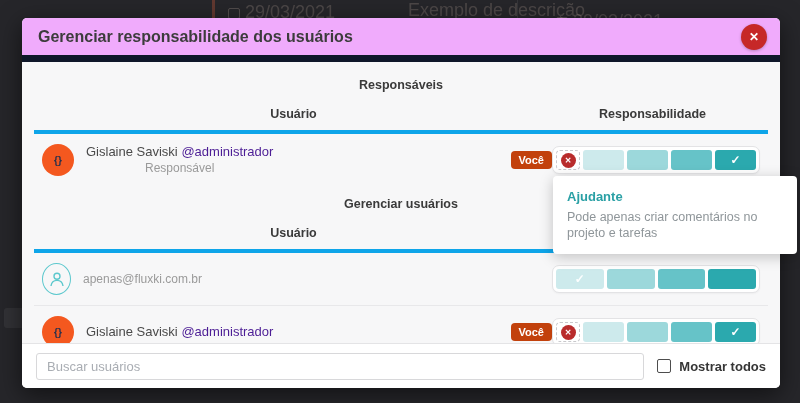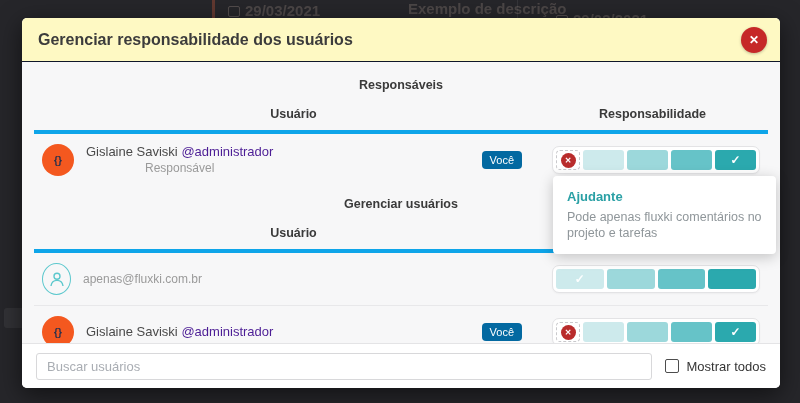--- a/index.html
+++ b/index.html
@@ -3,34 +3,34 @@
 <meta charset="utf-8">
 <style>
   html,body{margin:0;padding:0;}
   body{
     width:800px;height:403px;position:relative;overflow:hidden;
     background:#26262a;
     font-family:"Liberation Sans",sans-serif;
     -webkit-font-smoothing:antialiased;
   }
   
-  .bd-item{position:absolute;color:rgba(216,190,178,0.22);font-size:15px;font-weight:bold;white-space:nowrap;}
+  .bd-item{position:absolute;color:rgba(216,190,178,0.22);font-size:18px;font-weight:normal;white-space:nowrap;}
   .bd-vline{position:absolute;top:0;width:3px;height:28px;background:rgba(170,80,55,0.45);}
   .bd-vline2{position:absolute;top:0;width:1px;height:28px;background:rgba(255,255,255,0.07);}
   .bd-cal{display:inline-block;width:10px;height:9px;border:1.5px solid rgba(216,190,178,0.25);border-radius:2px;margin-right:5px;vertical-align:-1px;}
   .bd-box{position:absolute;left:4px;top:308px;width:30px;height:20px;background:rgba(255,255,255,0.06);border-radius:3px;}
 
   
   .modal{
     position:absolute;left:22px;top:18px;width:758px;height:370px;
     background:#f7f7f8;border-radius:5px;
     box-shadow:0 6px 24px rgba(0,0,0,0.55);
   }
   .modal-header{
-    height:44px;background:#fef9c3;border-bottom:1px solid #0f172a;
+    height:44px;background:#f0abfc;border-bottom:7px solid #0f172a;
     border-radius:5px 5px 0 0;display:flex;align-items:center;
     padding:0 16px;position:relative;box-sizing:border-box;
   }
   .modal-title{font-size:16px;font-weight:bold;color:#3c3c3c;}
   .close-btn{
     position:absolute;right:13px;top:50%;transform:translateY(-50%);
     width:26px;height:26px;border-radius:50%;background:#c62828;color:#fff;
     display:flex;align-items:center;justify-content:center;
     font-size:12px;font-weight:bold;cursor:pointer;box-shadow:0 1px 3px rgba(0,0,0,0.25);
   }
@@ -56,22 +56,22 @@
   .avatar-outline{
     width:32px;height:32px;border-radius:50%;border:1.5px solid #5cc8cd;flex:0 0 29px;
     display:flex;align-items:center;justify-content:center;box-sizing:border-box;background:transparent;
   }
   .user-info{margin-left:12px;line-height:1.25;}
   .user-name{font-size:13px;color:#4a4a4a;}
   .user-handle{color:#4c1d95;margin-top:24px;}
   .user-sub{font-size:12px;color:#9a9a9a;margin-top:1px;}
   .row-right{margin-left:auto;display:flex;align-items:center;}
   .badge{
-    background:#0369a1;color:#fff;font-size:11px;font-weight:normal;
-    padding:3px 8px;border-radius:4px;margin-right:30px;
+    background:#c2410c;color:#fff;font-size:11px;font-weight:bold;
+    padding:3px 8px;border-radius:4px;margin-right:0;
   }
   .seg-control{
     background:#fff;border:1px solid #e3e3e5;border-radius:7px;
     padding:3px;display:flex;align-items:center;gap:3px;
     width:208px;box-sizing:border-box;box-shadow:0 1px 2px rgba(0,0,0,0.04);
   }
   .remove-opt{
     border:1px dashed #c9c9cc;border-radius:4px;flex:0 0 24px;height:20px;
     display:flex;align-items:center;justify-content:center;cursor:pointer;box-sizing:border-box;
   }
@@ -83,42 +83,42 @@
        display:flex;align-items:center;justify-content:center;font-size:12px;}
   .seg-1{background:#cdeaec;}
   .seg-2{background:#9cd8db;}
   .seg-3{background:#66c3c8;}
   .seg-4{background:#2ba9ae;}
   .seg .check{color:#ffffff;font-weight:bold;}
   .seg-1 .check{color:rgba(255,255,255,0.95);}
 
   
   .tooltip{
-    position:absolute;left:531px;top:158px;width:223px;box-sizing:border-box;
+    position:absolute;left:531px;top:158px;width:244px;box-sizing:border-box;
     background:#fff;border-radius:4px;padding:13px 14px 12px;
     box-shadow:0 3px 14px rgba(0,0,0,0.22);z-index:5;
   }
   .tooltip-title{color:#2aa0a5;font-weight:bold;font-size:13px;margin-bottom:5px;}
   .tooltip-line{font-size:12.5px;color:#8f969a;line-height:1.3;}
 
   
   .modal-footer{
     position:absolute;left:0;right:0;bottom:0;height:45px;background:#fff;
     border-top:1px solid #e4e4e6;border-radius:0 0 5px 5px;
     display:flex;align-items:center;padding:0 14px;box-sizing:border-box;gap:13px;
   }
   .search-input{
     flex:1;height:27px;border:1px solid #d8d8da;border-radius:3px;
     padding:0 10px;font-size:13px;color:#555;box-sizing:border-box;outline:none;
     font-family:"Liberation Sans",sans-serif;background:#fff;
   }
   .search-input::placeholder{color:#a9adb3;}
   .show-all{display:flex;align-items:center;gap:8px;white-space:nowrap;}
   .checkbox{width:14px;height:14px;border:1.5px solid #4d4d4d;border-radius:2px;background:#fff;cursor:pointer;box-sizing:border-box;}
-  .show-all-label{font-size:13px;font-weight:normal;color:#353535;}
+  .show-all-label{font-size:13px;font-weight:bold;color:#353535;}
 </style>
 </head>
 <body>
 
 <div>
   <div class="bd-vline" style="left:212px;"></div>
   <div class="bd-vline2" style="left:517px;"></div>
   <div class="bd-item" style="left:228px;top:2px;"><span class="bd-cal"></span><span>29/03/2021</span></div>
   <div class="bd-item" style="left:408px;top:0px;">Exemplo de descrição</div>
   <div class="bd-item" style="left:392px;top:16px;">com muitas palavras</div>
@@ -225,21 +225,21 @@
             <span class="check">✓</span>
           </div>
         </div>
       </div>
     </div>
 
   </div>
 
   <div class="tooltip">
     <div class="tooltip-title">Ajudante</div>
-    <div class="tooltip-line">Pode apenas fluxki comentários no</div>
+    <div class="tooltip-line">Pode apenas criar comentários no</div>
     <div class="tooltip-line">projeto e tarefas</div>
   </div>
 
   <div class="modal-footer">
     <input class="search-input" type="text" placeholder="Buscar usuários" style="">
     <div class="show-all">
       <div class="checkbox"></div>
       <span class="show-all-label">Mostrar todos</span>
     </div>
   </div>

